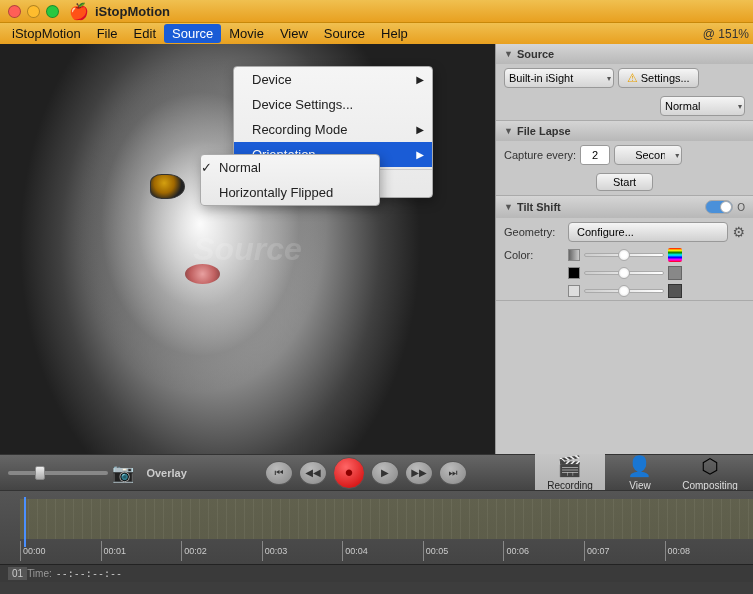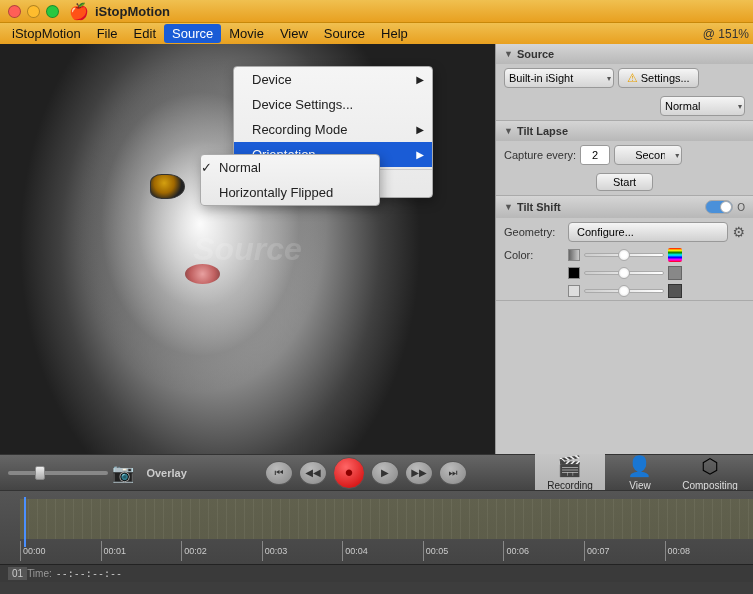--- a/index.html
+++ b/index.html
@@ -496,21 +496,21 @@
             <option>Normal</option>
           </select>
           <span class="dropdown-arrow">▾</span>
         </div>
       </div>
     </div>
 
     <div class="panel-section">
       <div class="panel-section-header">
         <span class="triangle">▼</span>
-        <span>Tilt Lapse</span>
+        <span>File Lapse</span>
       </div>
       <div class="capture-row">
         <span class="capture-label">Capture every:</span>
         <input type="text" class="num-input" value="2" style="">
         <div class="dropdown-wrapper">
           <select style="width:68px;padding-left:20px;">
             <option>Seconds</option>
           </select>
           <span class="dropdown-arrow">▾</span>
         </div>

